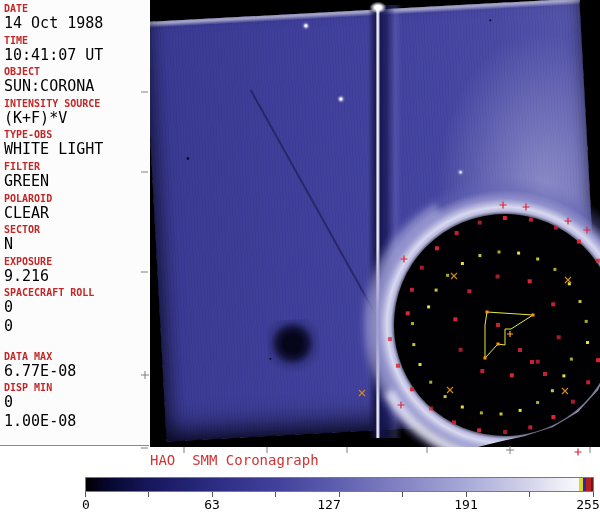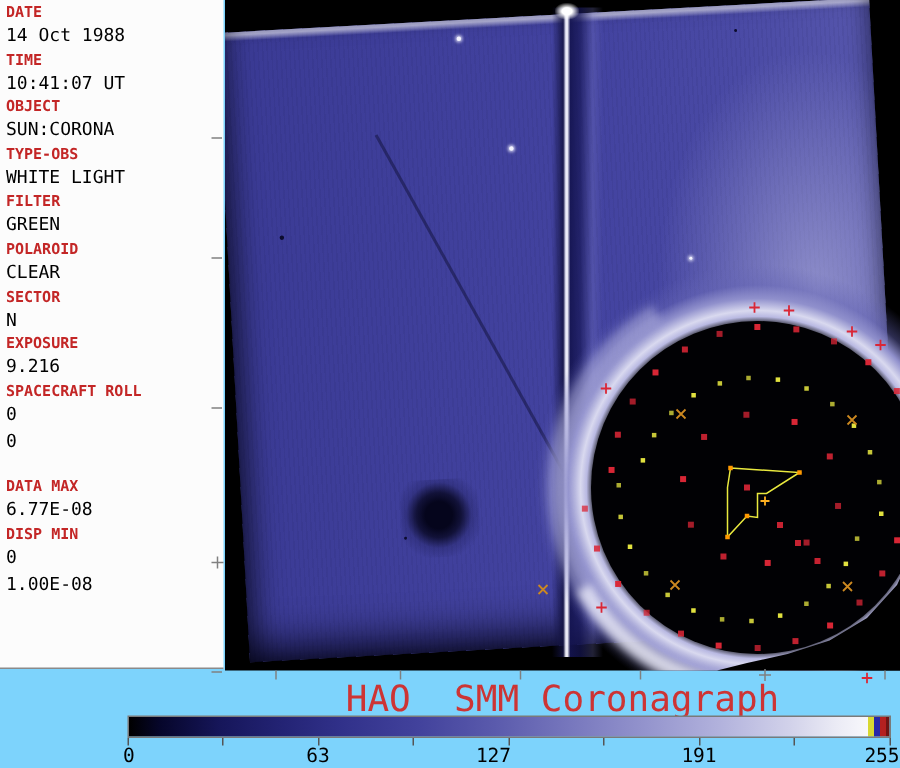--- a/index.html
+++ b/index.html
@@ -1,24 +1,24 @@
 <!DOCTYPE html>
 <html><head>
 <meta charset="utf-8">
 <style>
   html,body{margin:0;padding:0;background:#ededed;}
-  .screen{position:relative;width:600px;height:512px;background:#7dd3fc;
+  .screen{position:relative;width:600px;height:512px;background:#ffffff;
           font-family:"DejaVu Sans Mono","Liberation Mono",monospace;overflow:hidden;}
 
   
   .sidebar{position:absolute;left:0;top:0;width:149px;height:446px;background:#fcfcfc;
            border-bottom:1px solid #8a8a8a;box-sizing:border-box;padding:2px 0 0 4px;}
   .field{height:31.6px;overflow:hidden;}
   .flabel{font-size:10px;font-weight:bold;color:#c32626;line-height:13px;white-space:nowrap;}
-  .fvalue{font-size:12px;color:#000;line-height:17px;white-space:nowrap;}
+  .fvalue{font-size:15px;color:#000;line-height:17px;white-space:nowrap;}
 
   
   .image-area{position:absolute;left:150px;top:0;width:450px;height:447px;background:#000;overflow:hidden;}
   .quad{position:absolute;left:5px;top:10px;width:436px;height:420px;transform:rotate(-3.1deg);
         background:
           radial-gradient(ellipse 150px 230px at 390px 194px, rgba(190,190,228,.55), rgba(190,190,228,0) 70%),
           linear-gradient(180deg, rgba(205,205,238,.85) 0 2px, rgba(205,205,238,0) 6px),
           repeating-linear-gradient(90deg, rgba(0,0,30,.05) 0 1px, rgba(0,0,0,0) 1px 3px),
           linear-gradient(94deg,#3a3a94 0%,#40409c 35%,#4343a0 55%,#4a4aa5 75%,#5a5aae 100%);
         box-shadow: inset 14px 0 18px -8px rgba(0,0,10,.55),
@@ -44,22 +44,22 @@
   .halo-arc{position:absolute;left:215px;top:185px;width:280px;height:280px;border-radius:50%;
         box-sizing:border-box;border:12px solid rgba(0,0,0,0);
         border-bottom-color:rgba(237,237,250,.85);border-left-color:rgba(210,210,240,.4);
         transform:rotate(15deg);filter:blur(3px);}
   .disk{position:absolute;left:244px;top:214px;width:222px;height:222px;border-radius:50%;background:#010104;}
 
   
   .overlay{position:absolute;left:0;top:0;width:600px;height:512px;pointer-events:none;}
 
   
-  .caption{position:absolute;left:150px;top:452px;width:450px;text-align:center;
-           font-size:24px;color:#cd3434;white-space:pre;}
+  .caption{position:absolute;left:150px;top:452px;width:450px;
+           font-size:14px;color:#cd3434;white-space:pre;}
   .cb-bar{position:absolute;left:85px;top:477px;width:509px;height:15px;border:1px solid #7a7a7a;
           box-sizing:border-box;
           background:linear-gradient(90deg,
             #000 0%, #06062a 4%, #16165a 12%, #232374 20%, #31318a 28%, #42429c 38%,
             #5a5aac 48%, #7777bd 58%, #9494cd 68%, #b3b3dd 78%, #d2d2ea 87%, #ebebf5 93%,
             #f8f8fc 97.2%, #d8d832 97.2%, #d8d832 98.0%, #2828a8 98.0%, #2828a8 98.7%,
             #b42020 98.7%, #b42020 99.6%, #701414 99.6%, #701414 100%);}
   .cb-tick{position:absolute;top:492px;width:1px;height:5px;background:#555;}
   .cb-label{position:absolute;top:497px;width:40px;text-align:center;font-size:13px;color:#000;}
 </style>
@@ -73,20 +73,24 @@
       <div class="flabel">DATE</div>
       <div class="fvalue">14 Oct 1988</div>
     </div>
     <div class="field">
       <div class="flabel">TIME</div>
       <div class="fvalue">10:41:07 UT</div>
     </div>
     <div class="field">
       <div class="flabel">OBJECT</div>
       <div class="fvalue">SUN:CORONA</div>
+    </div>
+    <div class="field">
+      <div class="flabel">INTENSITY SOURCE</div>
+      <div class="fvalue">(K+F)*V</div>
     </div>
     <div class="field">
       <div class="flabel">TYPE-OBS</div>
       <div class="fvalue">WHITE LIGHT</div>
     </div>
     <div class="field">
       <div class="flabel">FILTER</div>
       <div class="fvalue">GREEN</div>
     </div>
     <div class="field">

